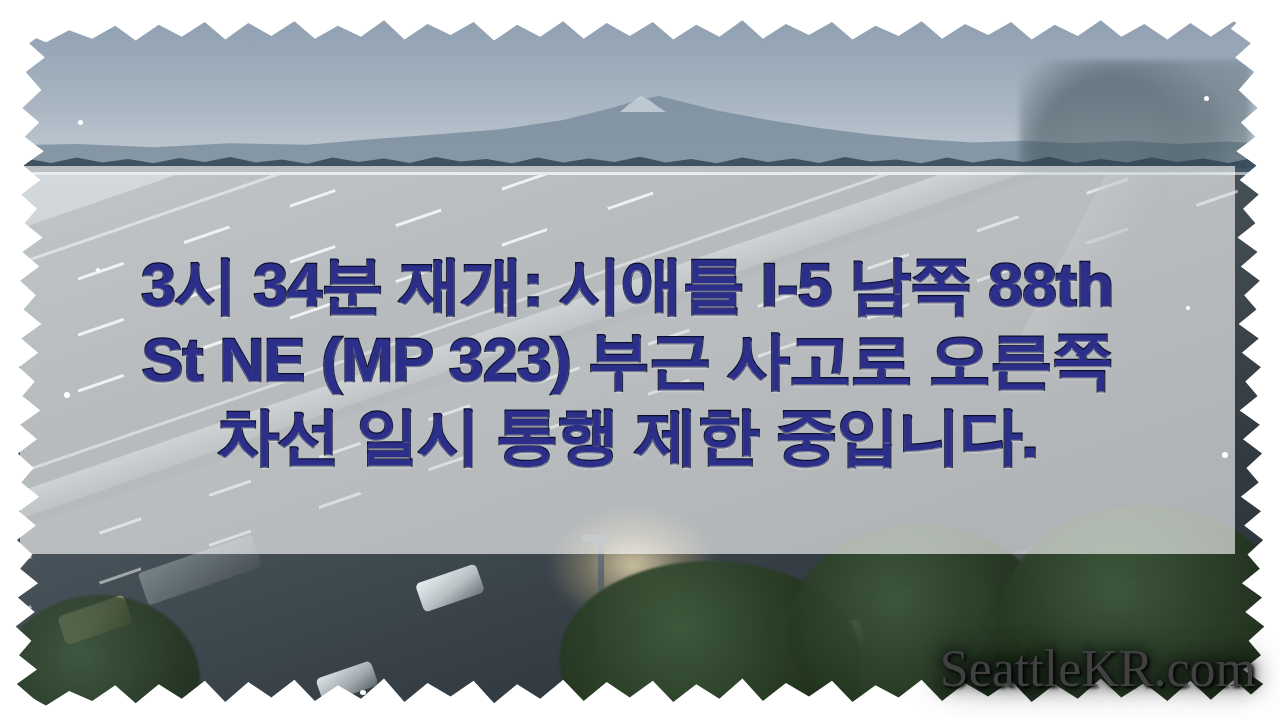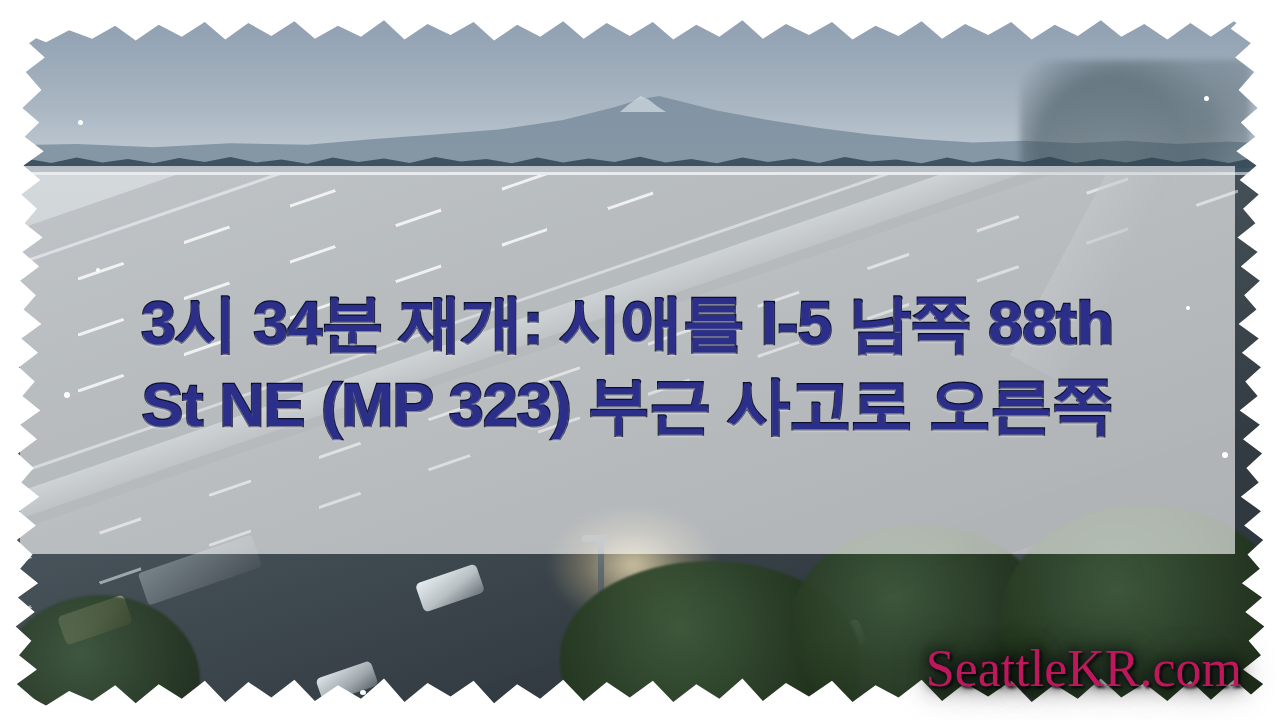--- a/index.html
+++ b/index.html
@@ -215,31 +215,30 @@
     font-weight:700;
     font-size:62px;
     line-height:1.18;
     letter-spacing:-0.5px;
     color:#2b2f8a;
     white-space:nowrap;
     text-align:center;
     -webkit-text-stroke:2.5px #0b0f2e;
     paint-order:stroke fill;
     text-shadow:0 2px 2px rgba(255,255,255,.5);
-    margin-top:7px;
   }
 
   
   .watermark{
     position:absolute;
-    right:38px; bottom:22px;
+    right:24px; bottom:22px;
     font-family:"Liberation Serif","DejaVu Serif",serif;
     font-size:52px;
     font-weight:400;
-    color:#be185d;
+    color:#404040;
     letter-spacing:0px;
     text-shadow:
        0 0 10px rgba(10,12,14,.95),
        0 0 20px rgba(10,12,14,.9),
        0 0 34px rgba(10,12,14,.8),
        2px 2px 3px rgba(0,0,0,.9);
     white-space:nowrap;
   }
 </style>
 </head>
@@ -290,20 +289,21 @@
 
       <div class="arrow">
         
       </div>
     </div>
   </div>
 
   <div class="caption-band">
     <div class="caption-line">3시 34분 재개: 시애틀 I-5 남쪽 88th</div>
     <div class="caption-line">St NE (MP 323) 부근 사고로 오른쪽</div>
+    <div class="caption-line">차선 일시 통행 제한 중입니다.</div>
   </div>
 
   <div class="frame">
     <div class="edge top"></div>
     <div class="edge bottom"></div>
     <div class="edge left"></div>
     <div class="edge right"></div>
     <div class="speck" style="left:78px;top:120px;width:5px;height:5px;"></div>
     <div class="speck" style="left:96px;top:268px;width:4px;height:4px;"></div>
     <div class="speck" style="left:64px;top:392px;width:6px;height:6px;"></div>

